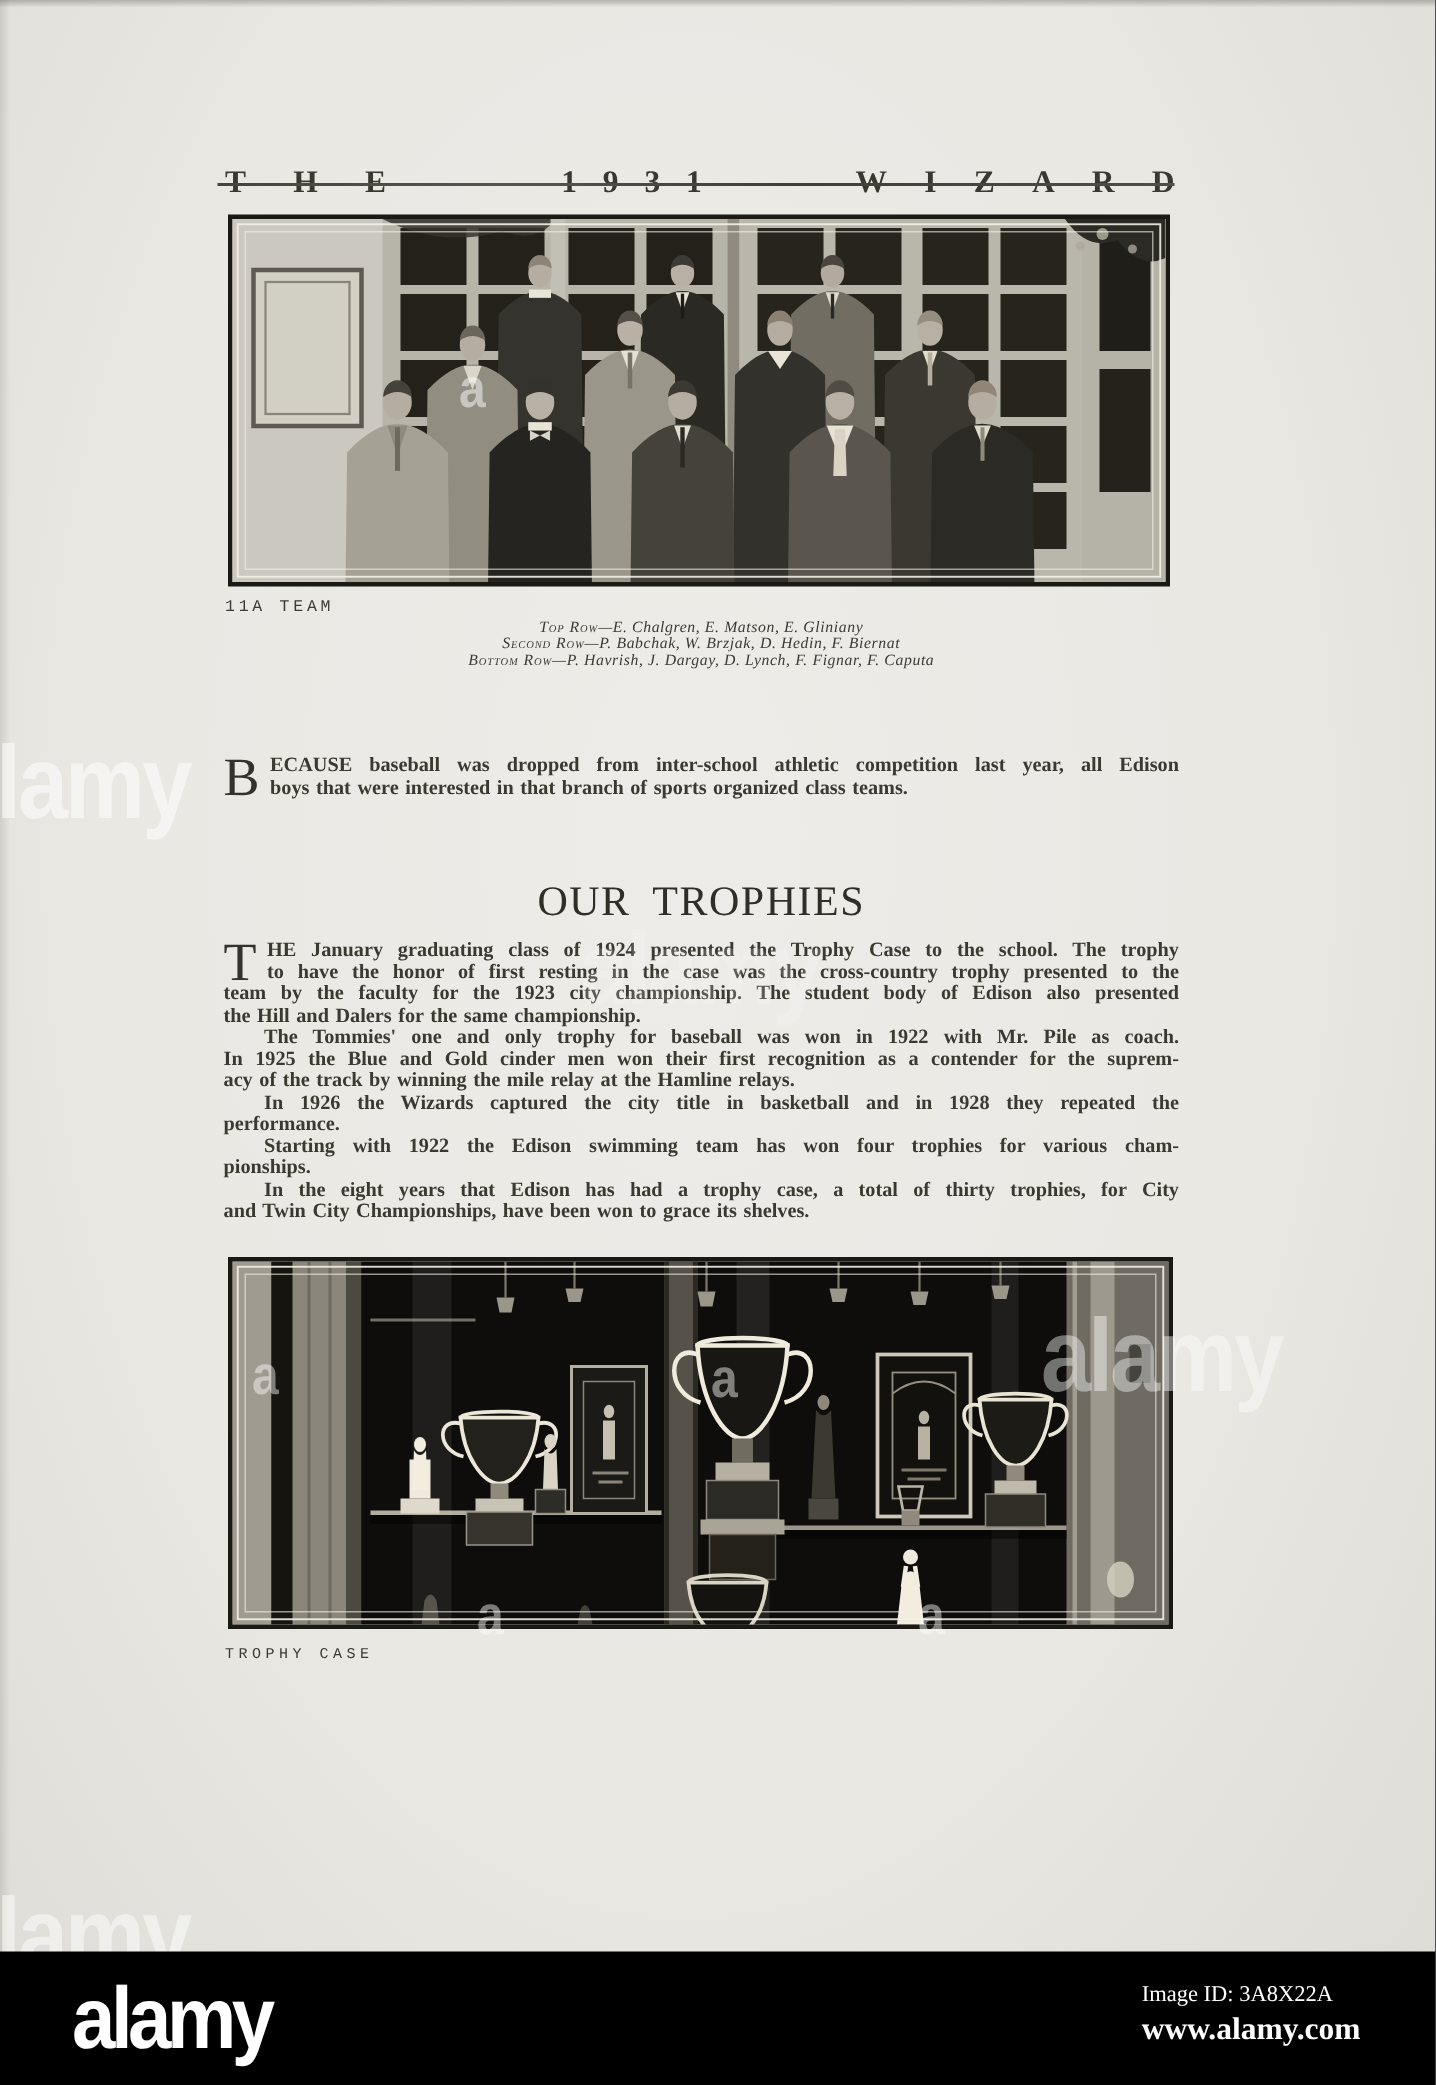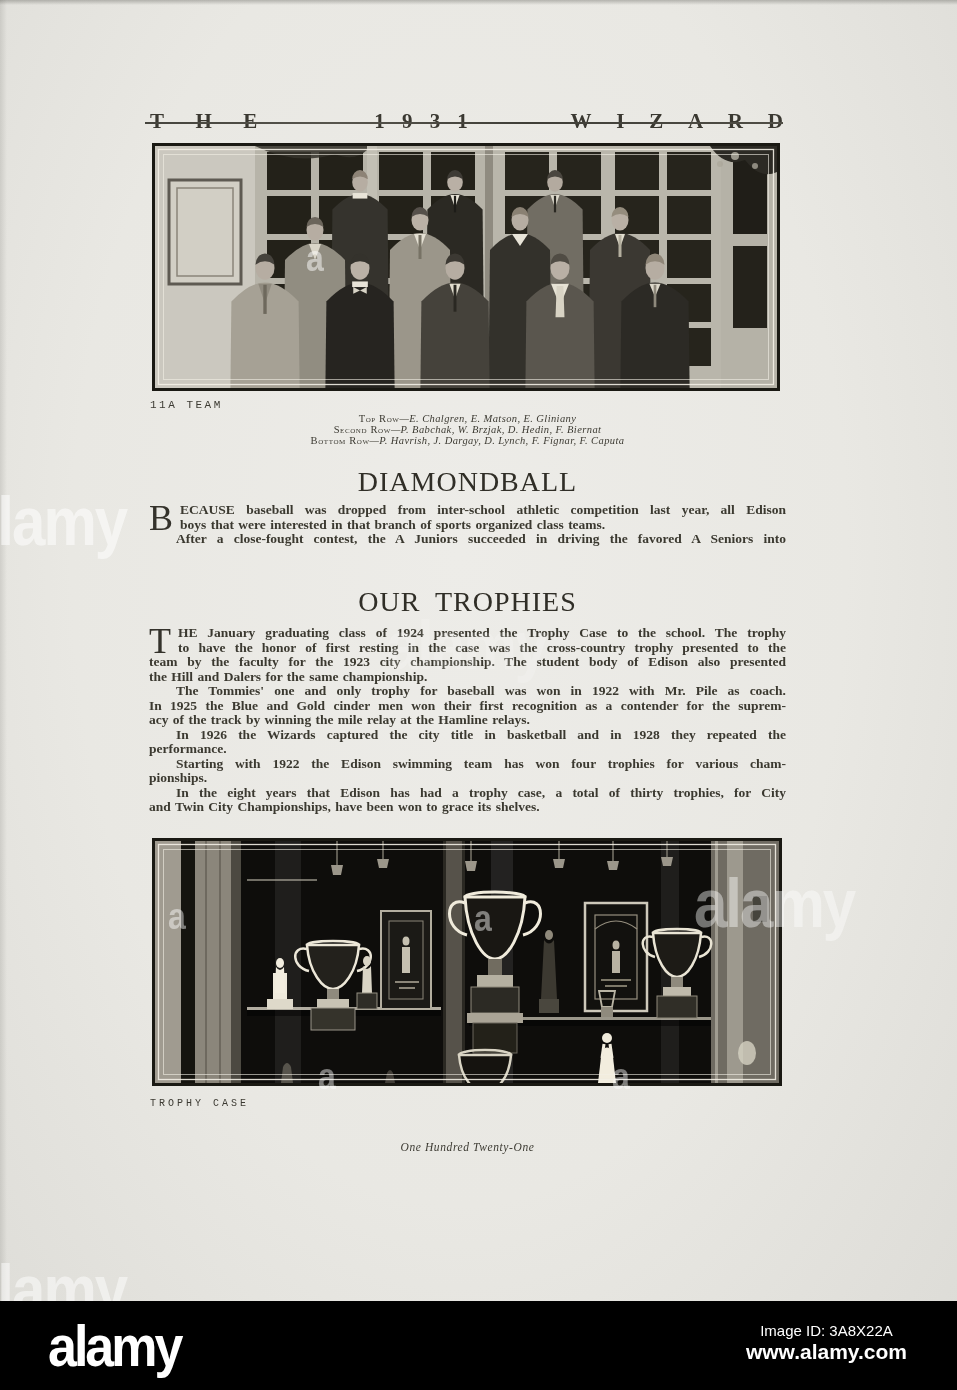--- a/index.html
+++ b/index.html
@@ -25,21 +25,21 @@
   .photo svg{display:block;}
   #team-photo{left:152px;top:143px;width:628px;height:248px;}
   #trophy-photo{left:152px;top:838px;width:630px;height:248px;}
 
   
   .cap-title{position:absolute;left:150px;width:635px;text-align:left;
     font-size:11px;letter-spacing:2.5px;color:#3c3a32;font-family:Liberation Mono, monospace;}
   #team-cap-title{top:399px;}
   .cap-rows{position:absolute;left:150px;top:413px;width:635px;text-align:center;}
   .cap-row{font-size:10.5px;line-height:11px;color:#3c3a32;}
-  .cap-label{font-variant:small-caps;letter-spacing:.6px;}
+  .cap-label{font-variant:small-caps;letter-spacing:.6px;font-style:italic;}
   .cap-names{font-style:italic;letter-spacing:.4px;}
 
   
   .sec-head{position:absolute;left:150px;width:635px;text-align:center;
     font-size:28px;letter-spacing:1px;word-spacing:7px;color:#302e27;}
   #diamondball-head{top:466px;}
   #trophies-head{top:586px;}
   .body-text{position:absolute;left:149px;width:637px;font-size:13.5px;
     line-height:14.5px;word-spacing:1px;color:#3b3930;}
   #diamondball-text{top:503px;}
@@ -59,21 +59,21 @@
     pointer-events:none;}
   .wm-big{font-size:60px;}
   .wm-a{font-size:32px;}
 
   
   .footer-bar{position:absolute;left:0;top:1301px;width:957px;height:89px;
     background:#000;z-index:5;display:flex;align-items:center;
     font-family:"Liberation Sans", sans-serif;color:#fff;}
   .footer-logo{font-size:52px;font-weight:700;letter-spacing:-3px;margin-left:48px;
     transform:scaleY(1.12);transform-origin:center left;}
-  .footer-right{position:absolute;right:50px;top:20px;text-align:center;}
+  .footer-right{position:absolute;right:50px;top:20px;text-align:left;font-family:Liberation Serif, serif;}
   .footer-id{font-size:15px;line-height:19px;font-weight:400;}
   .footer-url{font-size:21px;line-height:24px;font-weight:700;}
 </style>
 </head>
 <body>
 
 <div class="stage">
   <div class="scan-top"></div>
   <div class="scan-left"></div>
 
@@ -241,27 +241,25 @@
     </svg>
   </div>
 
   <div class="cap-title" id="team-cap-title">11A TEAM</div>
   <div class="cap-rows">
       <div class="cap-row"><span class="cap-label">Top Row</span><span class="cap-names">—E. Chalgren, E. Matson, E. Gliniany</span></div>
       <div class="cap-row"><span class="cap-label">Second Row</span><span class="cap-names">—P. Babchak, W. Brzjak, D. Hedin, F. Biernat</span></div>
       <div class="cap-row"><span class="cap-label">Bottom Row</span><span class="cap-names">—P. Havrish, J. Dargay, D. Lynch, F. Fignar, F. Caputa</span></div>
     </div>
 
-  <div class="sec-head" id="diamondball-head">DIAMONDBALL</div>
   <div class="body-text" id="diamondball-text">
     <div class="dropcap">B</div>
     <div>
         <div class="jline"><span>ECAUSE baseball was dropped from inter-school athletic competition last year, all Edison</span></div>
         <div class="jline last"><span>boys that were interested in that branch of sports organized class teams.</span></div>
-        <div class="jline indent"><span>After a close-fought contest, the A Juniors succeeded in driving the favored A Seniors into</span></div>
       </div>
   </div>
 
   <div class="sec-head" id="trophies-head">OUR TROPHIES</div>
   <div class="body-text" id="trophies-text">
     <div class="dropcap">T</div>
     <div>
         <div class="jline"><span>HE January graduating class of 1924 presented the Trophy Case to the school.  The trophy</span></div>
         <div class="jline"><span>to have the honor of first resting in the case was the cross-country trophy presented to the</span></div>
         <div class="jline"><span>team by the faculty for the 1923 city championship.  The student body of Edison also presented</span></div>
@@ -394,21 +392,20 @@
 
       <path d="M128,226 q4,-8 8,0 l2,16 h-12 Z" fill="#6b675c" opacity=".75"></path>
       <path d="M232,232 q3,-6 6,0 l2,10 h-10 Z" fill="#57534a" opacity=".7"></path>
 
       <rect x="3.5" y="3.5" width="617" height="235" fill="none" stroke="#f3f0e6" stroke-width="1.3" opacity=".9"></rect>
       <rect x="8.5" y="8.5" width="607" height="225" fill="none" stroke="#f3f0e6" stroke-width="1" opacity=".6"></rect>
     </svg>
   </div>
 
   <div class="cap-title" id="trophy-cap-title">TROPHY CASE</div>
-  <div class="folio">One Hundred Twenty-One</div>
 
   <div class="wm wm-big" style="left:-34px;top:482px;opacity:.55;">alamy</div>
   <div class="wm wm-big" style="left:386px;top:606px;opacity:.17;">alamy</div>
   <div class="wm wm-big" style="left:694px;top:864px;opacity:.42;">alamy</div>
   <div class="wm wm-big" style="left:-34px;top:1250px;opacity:.5;">alamy</div>
   <div class="wm wm-a" style="left:306px;top:238px;opacity:.5;">a</div>
   <div class="wm wm-a" style="left:168px;top:896px;opacity:.45;">a</div>
   <div class="wm wm-a" style="left:474px;top:898px;opacity:.45;">a</div>
   <div class="wm wm-a" style="left:318px;top:1056px;opacity:.45;">a</div>
   <div class="wm wm-a" style="left:612px;top:1056px;opacity:.45;">a</div>

